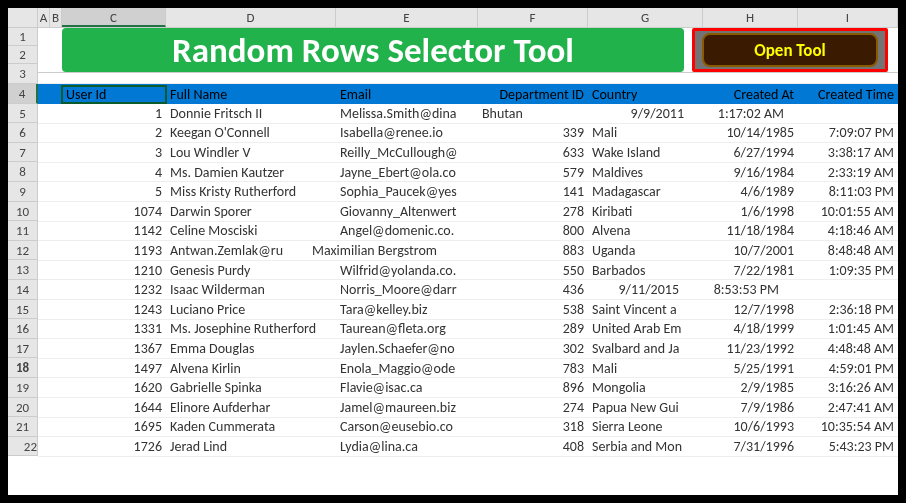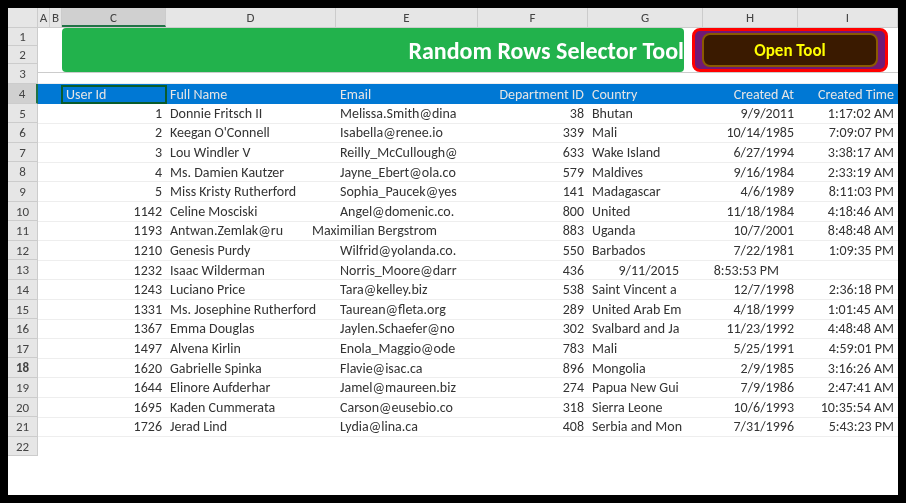--- a/index.html
+++ b/index.html
@@ -64,56 +64,56 @@
   height: 45px;
   display: flex;
   align-items: stretch;
   border-bottom: 1px solid #ccc;
 }
 .title-banner {
   background: #22b24c;
   margin-left: 24px;
   width: 622px;
   color: #fff;
-  font-size: 24px;
+  font-size: 35px;
   font-weight: bold;
   display: flex;
   align-items: center;
-  justify-content: flex-end;
+  justify-content: center;
   border-radius: 4px;
 }
 .open-tool-wrap {
   margin-left: 8px;
   width: 196px;
   display: flex;
   align-items: center;
   justify-content: center;
   border: 3px solid #ff0000;
-  background: #701a75;
-  border-radius: 8px;
+  background: #737373;
+  border-radius: 2px;
 }
 .open-tool-btn {
   background: #3a1a00;
   color: #ffff00;
   font-weight: bold;
   font-size: 17px;
   width: 176px;
   height: 34px;
   border: 2px solid #8a5a00;
   border-radius: 8px;
   cursor: pointer;
   display: flex;
   align-items: center;
   justify-content: center;
 }
 .spacer-row { height: 11px; border-bottom: 1px solid #eee;}
 .header-row {
   display: flex;
   background: #0078d4;
-  color: #e5e5e5;
+  color: #000000;
   height: 20px;
   align-items: center;
 }
 .header-row .cell { padding: 0 4px; white-space: nowrap; overflow: hidden; }
 .data-row {
   display: flex;
   height: 19.6px;
   border-bottom: 1px solid #eee;
   color: #333;
   align-items: center;
@@ -160,21 +160,21 @@
         <div class="row-hdr" style="height: 19.6px; line-height: 19.6px;">12</div>
         <div class="row-hdr" style="height: 19.6px; line-height: 19.6px;">13</div>
         <div class="row-hdr" style="height: 19.6px; line-height: 19.6px;">14</div>
         <div class="row-hdr" style="height: 19.6px; line-height: 19.6px;">15</div>
         <div class="row-hdr" style="height: 19.6px; line-height: 19.6px;">16</div>
         <div class="row-hdr" style="height: 19.6px; line-height: 19.6px;">17</div>
         <div class="row-hdr" style="height: 19.6px; line-height: 19.6px; font-weight: bold;">18</div>
         <div class="row-hdr" style="height: 19.6px; line-height: 19.6px;">19</div>
         <div class="row-hdr" style="height: 19.6px; line-height: 19.6px;">20</div>
         <div class="row-hdr" style="height: 19.6px; line-height: 19.6px;">21</div>
-        <div class="row-hdr" style="height: 19.6px; line-height: 19.6px;">22</div>
+        <div class="row-hdr" style="height: 19.6px; line-height: 19.6px; text-align: right;">22</div>
       </div>
     <div class="grid">
       <div class="title-row">
         <div class="title-banner">
           <span>Random Rows Selector Tool</span>
         </div>
         <div class="open-tool-wrap">
           <div class="open-tool-btn">
             <span>Open Tool</span>
           </div>
@@ -192,21 +192,20 @@
         <div class="cell col-H r">Created At</div>
         <div class="cell col-I r">Created Time</div>
       </div>
       <div id="data-rows">
           <div class="data-row">
             <div class="cell col-A"></div>
             <div class="cell col-B"></div>
             <div class="cell col-C r">1</div>
             <div class="cell col-D">Donnie Fritsch II</div>
             <div class="cell col-E">Melissa.Smith@dina</div>
-            <div class="cell col-F r">38</div>
             <div class="cell col-G">Bhutan</div>
             <div class="cell col-H r">9/9/2011</div>
             <div class="cell col-I r">1:17:02 AM</div>
           </div>
           <div class="data-row">
             <div class="cell col-A"></div>
             <div class="cell col-B"></div>
             <div class="cell col-C r">2</div>
             <div class="cell col-D">Keegan O'Connell</div>
             <div class="cell col-E">Isabella@renee.io</div>
@@ -244,25 +243,36 @@
             <div class="cell col-D">Miss Kristy Rutherford</div>
             <div class="cell col-E">Sophia_Paucek@yes</div>
             <div class="cell col-F r">141</div>
             <div class="cell col-G">Madagascar</div>
             <div class="cell col-H r">4/6/1989</div>
             <div class="cell col-I r">8:11:03 PM</div>
           </div>
           <div class="data-row">
             <div class="cell col-A"></div>
             <div class="cell col-B"></div>
+            <div class="cell col-C r">1074</div>
+            <div class="cell col-D">Darwin Sporer</div>
+            <div class="cell col-E">Giovanny_Altenwert</div>
+            <div class="cell col-F r">278</div>
+            <div class="cell col-G">Kiribati</div>
+            <div class="cell col-H r">1/6/1998</div>
+            <div class="cell col-I r">10:01:55 AM</div>
+          </div>
+          <div class="data-row">
+            <div class="cell col-A"></div>
+            <div class="cell col-B"></div>
             <div class="cell col-C r">1142</div>
             <div class="cell col-D">Celine Mosciski</div>
             <div class="cell col-E">Angel@domenic.co.</div>
             <div class="cell col-F r">800</div>
-            <div class="cell col-G">United</div>
+            <div class="cell col-G">Alvena</div>
             <div class="cell col-H r">11/18/1984</div>
             <div class="cell col-I r">4:18:46 AM</div>
           </div>
           <div class="data-row">
             <div class="cell col-A"></div>
             <div class="cell col-B"></div>
             <div class="cell col-C r">1193</div>
             <div class="cell col-E">Antwan.Zemlak@ru</div>
             <div class="cell col-D">Maximilian Bergstrom</div>
             <div class="cell col-F r">883</div>

